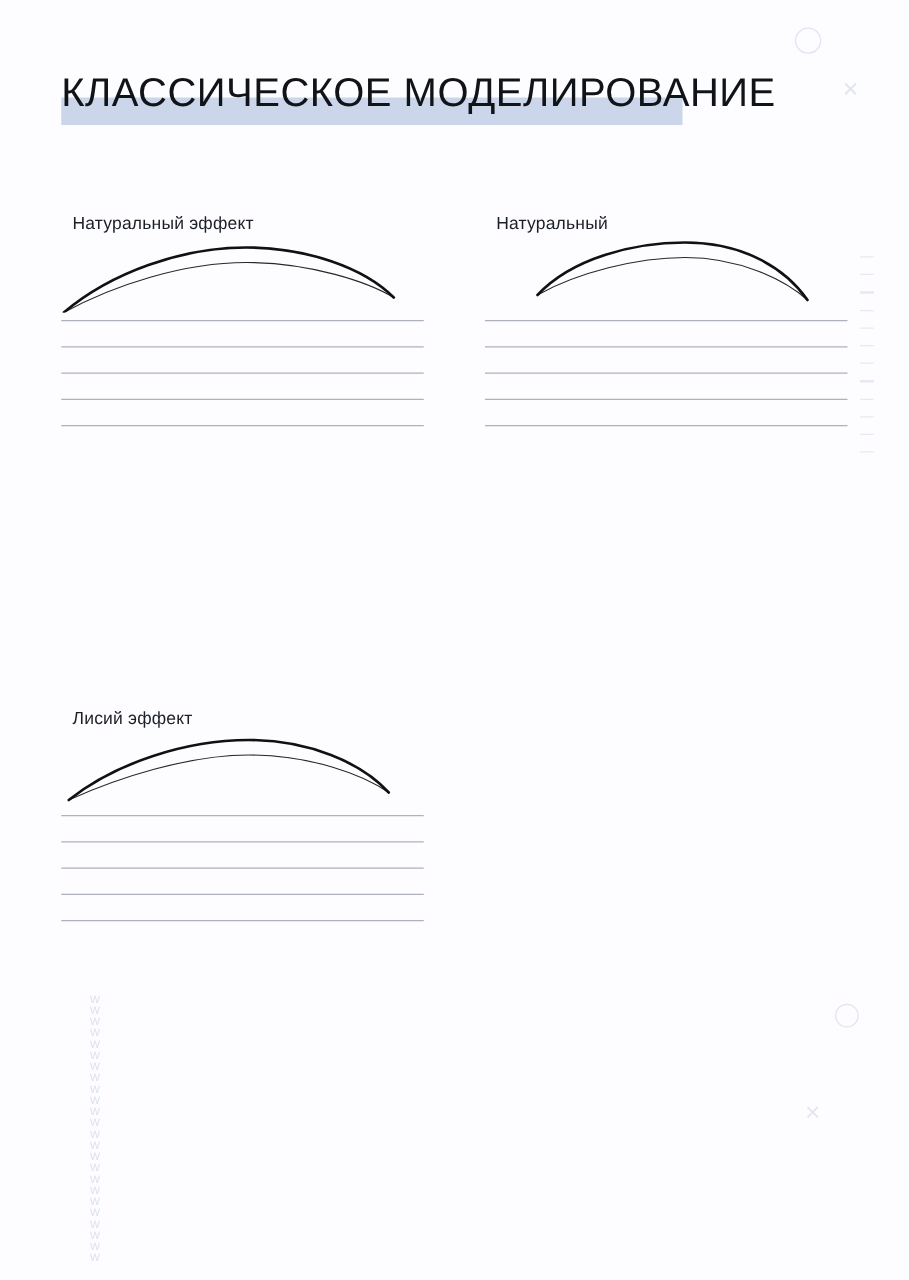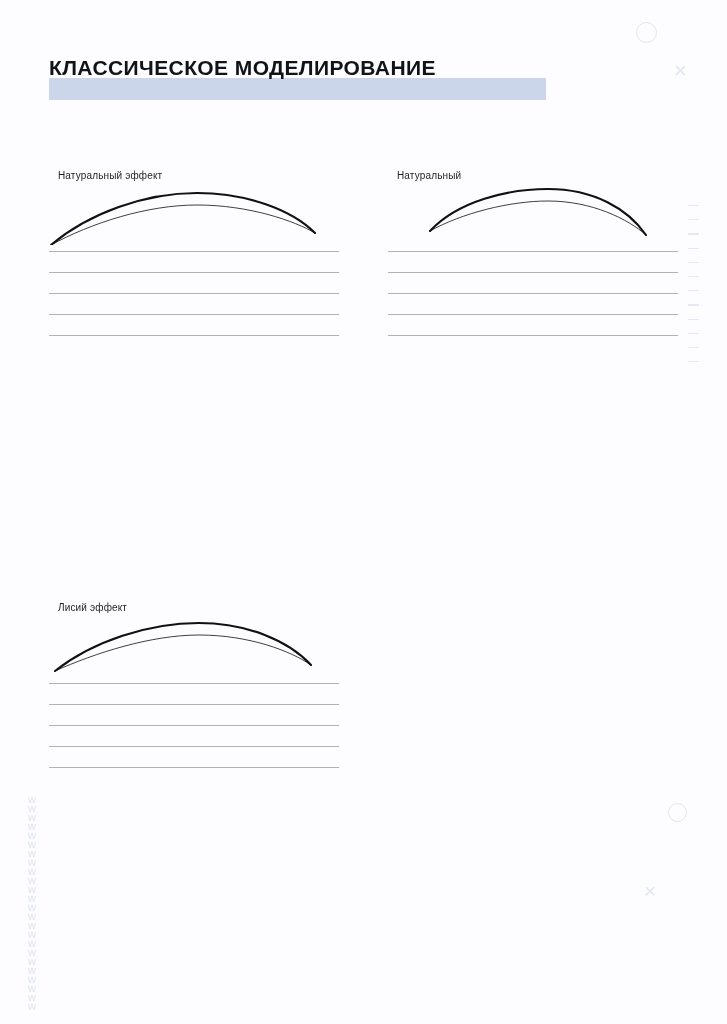--- a/index.html
+++ b/index.html
@@ -46,59 +46,60 @@
     height: 1.2px;
     background: #e6e9f2;
   }
   .deco-zigzag {
     color: #dee3ef;
     font-size: 11px;
     line-height: 9px;
     letter-spacing: 0;
     width: 14px;
     word-break: break-all;
+    margin-left: 44px;
   }
 
   
   .title-wrap {
     position: absolute;
     left: 49px;
     top: 56px;
   }
   .title-highlight {
     position: absolute;
     left: 0;
     top: 22px;
     width: 497px;
     height: 22px;
     background: #ccd6ea;
   }
   .title-text {
     position: relative;
-    font-size: 21px;
+    font-size: 32px;
     letter-spacing: .4px;
     color: #101318;
-    font-weight: 700;
+    font-weight: 400;
     white-space: nowrap;
   }
 
   
   .grid {
     position: absolute;
     left: 0;
     top: 0;
     width: 727px;
     height: 1024px;
   }
   .card {
     position: absolute;
     width: 290px;
   }
   .card-label {
-    font-size: 10px;
+    font-size: 14px;
     color: #1b1f26;
     letter-spacing: .15px;
     margin-left: 9px;
     margin-bottom: 2px;
   }
   .brow {
     height: 62px;
     margin: 0 0 0 0;
   }
   .brow svg {
@@ -113,21 +114,21 @@
     margin-bottom: 20px;
     opacity: .62;
   }
   .lines div:last-child {
     margin-bottom: 0;
   }
 
   
   .card-1 { left: 49px;  top: 170px; }
   .card-2 { left: 388px; top: 170px; }
-  .card-3 { left: 49px;  top: 566px; margin-top: 36px; }
+  .card-3 { left: 49px;  top: 566px; }
   .card-4 { left: 388px; top: 566px; }
 </style>
 </head>
 <body>
 
 <div class="page">
 
   <div class="deco deco-circle" style="left:636px; top:22px; width:19px; height:19px;"></div>
   <div class="deco deco-x" style="left:674px; top:60px; font-size:22px;">×</div>
   <div class="deco deco-dashes" style="left:688px; top:205px;">

